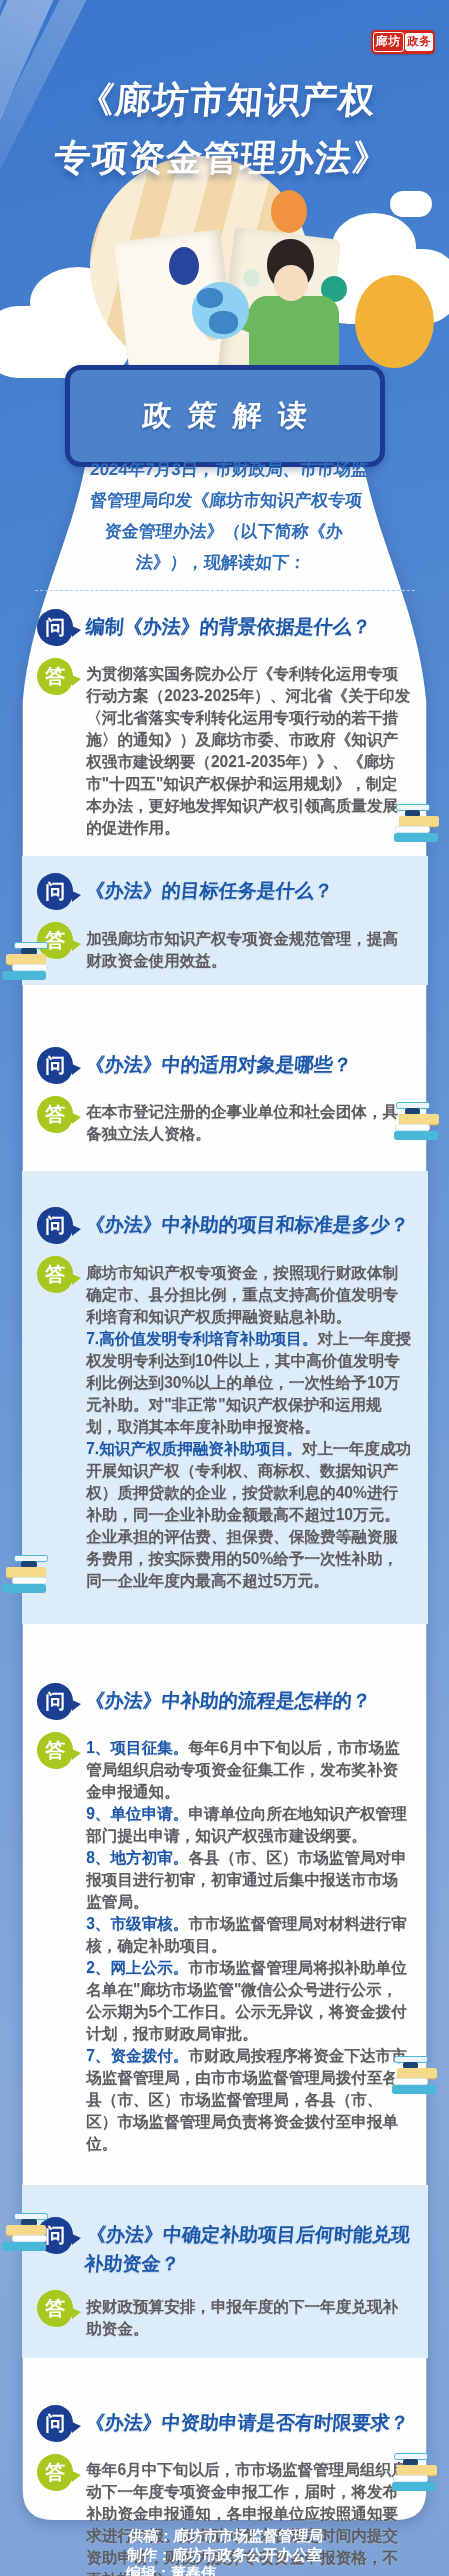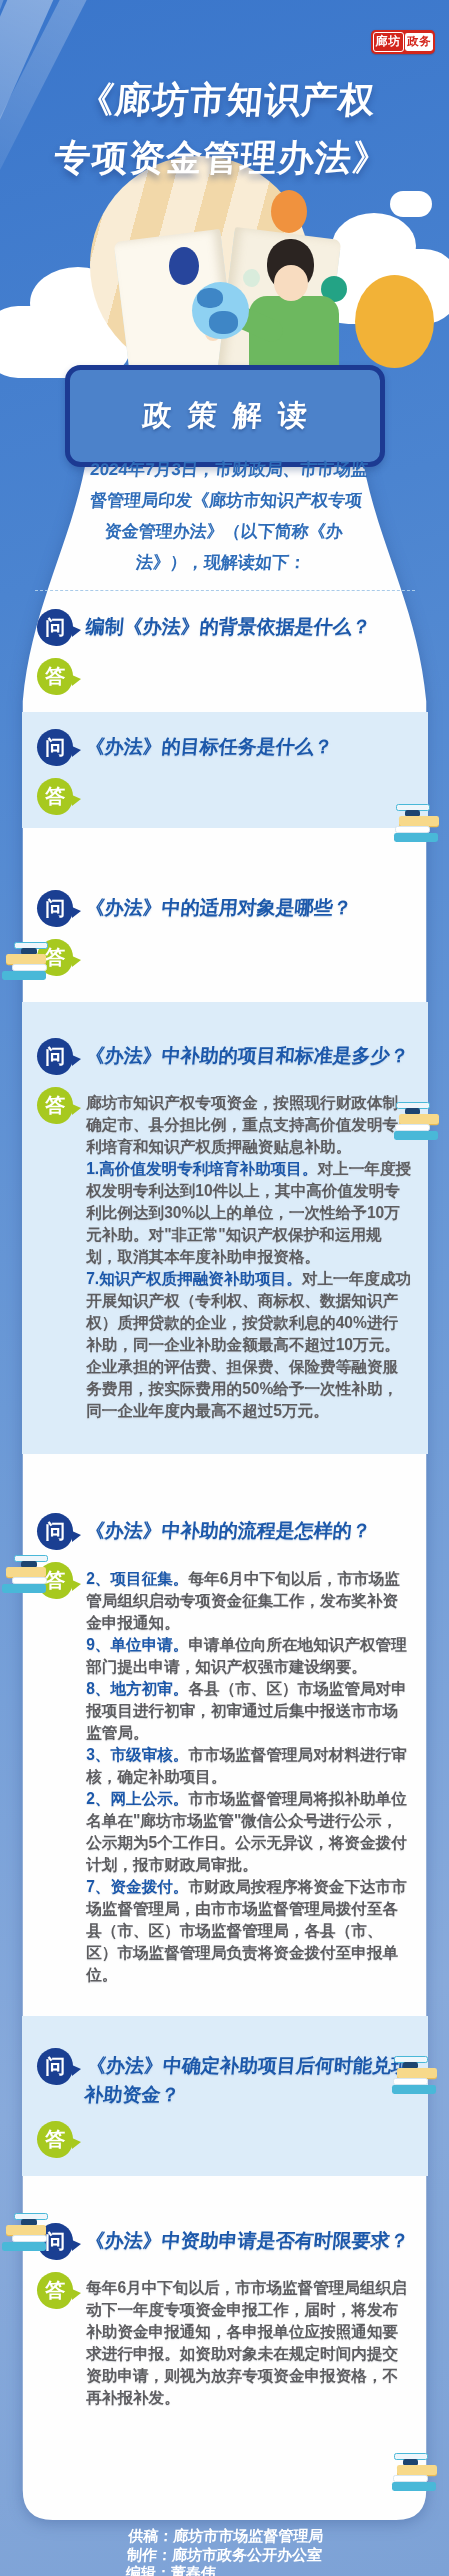--- a/index.html
+++ b/index.html
@@ -162,80 +162,84 @@
     <div class="intro">2024年7月3日，市财政局、市市场监督管理局印发《廊坊市知识产权专项资金管理办法》（以下简称《办法》），现解读如下：</div>
     <div class="divider"></div>
 
     <div class="qa s1">
       <div class="qrow">
         <div class="bubble q">问</div>
         <div class="qtext">编制《办法》的背景依据是什么？</div>
       </div>
       <div class="arow">
         <div class="bubble a">答</div>
+        <div class="atext"><span>为贯彻落实国务院办公厅《专利转化运用专项行动方案（2023-2025年）、河北省《关于印发〈河北省落实专利转化运用专项行动的若干措施〉的通知》）及廊坊市委、市政府《知识产权强市建设纲要（2021-2035年）》、《廊坊市"十四五"知识产权保护和运用规划》，制定本办法，更好地发挥知识产权引领高质量发展的促进作用。</span></div>
       </div>
     </div>
 
     <div class="qa alt s2">
       <div class="qrow">
         <div class="bubble q">问</div>
         <div class="qtext">《办法》的目标任务是什么？</div>
       </div>
       <div class="arow">
         <div class="bubble a">答</div>
+        <div class="atext"><span>加强廊坊市知识产权专项资金规范管理，提高财政资金使用效益。</span></div>
       </div>
     </div>
 
     <div class="qa s3">
       <div class="qrow">
         <div class="bubble q">问</div>
         <div class="qtext">《办法》中的适用对象是哪些？</div>
       </div>
       <div class="arow">
         <div class="bubble a">答</div>
+        <div class="atext"><span>在本市登记注册的企事业单位和社会团体，具备独立法人资格。</span></div>
       </div>
     </div>
 
     <div class="qa alt s4">
       <div class="qrow">
         <div class="bubble q">问</div>
         <div class="qtext">《办法》中补助的项目和标准是多少？</div>
       </div>
       <div class="arow">
         <div class="bubble a">答</div>
         <div class="atext"><span>廊坊市知识产权专项资金，按照现行财政体制确定市、县分担比例，重点支持高价值发明专利培育和知识产权质押融资贴息补助。
-</span><span class="em">1.高价值发明专利培育补助项目。</span><span>对上一年度授权发明专利达到10件以上，其中高价值发明专利比例达到30%以上的单位，一次性给予10万元补助。对"非正常"知识产权保护和运用规划，取消其本年度补助申报资格。
+</span><span class="em">7.高价值发明专利培育补助项目。</span><span>对上一年度授权发明专利达到10件以上，其中高价值发明专利比例达到30%以上的单位，一次性给予10万元补助。对"非正常"知识产权保护和运用规划，取消其本年度补助申报资格。
 </span><span class="em">7.知识产权质押融资补助项目。</span><span>对上一年度成功开展知识产权（专利权、商标权、数据知识产权）质押贷款的企业，按贷款利息的40%进行补助，同一企业补助金额最高不超过10万元。
 企业承担的评估费、担保费、保险费等融资服务费用，按实际费用的50%给予一次性补助，同一企业年度内最高不超过5万元。</span></div>
       </div>
     </div>
 
     <div class="qa s5">
       <div class="qrow">
         <div class="bubble q">问</div>
         <div class="qtext">《办法》中补助的流程是怎样的？</div>
       </div>
       <div class="arow">
         <div class="bubble a">答</div>
-        <div class="atext"><span class="em">2、项目征集。</span><span>每年6月中下旬以后，市市场监管局组织启动专项资金征集工作，发布奖补资金申报通知。
+        <div class="atext"><span class="em">1、项目征集。</span><span>每年6月中下旬以后，市市场监管局组织启动专项资金征集工作，发布奖补资金申报通知。
 </span><span class="em">9、单位申请。</span><span>申请单位向所在地知识产权管理部门提出申请，知识产权强市建设纲要。
 </span><span class="em">8、地方初审。</span><span>各县（市、区）市场监管局对申报项目进行初审，初审通过后集中报送市市场监管局。
 </span><span class="em">3、市级审核。</span><span>市市场监督管理局对材料进行审核，确定补助项目。
 </span><span class="em">2、网上公示。</span><span>市市场监督管理局将拟补助单位名单在"廊坊市场监管"微信公众号进行公示，公示期为5个工作日。公示无异议，将资金拨付计划，报市财政局审批。
 </span><span class="em">7、资金拨付。</span><span>市财政局按程序将资金下达市市场监督管理局，由市市场监督管理局拨付至各县（市、区）市场监督管理局，各县（市、区）市场监督管理局负责将资金拨付至申报单位。</span></div>
       </div>
     </div>
 
     <div class="qa alt s6">
       <div class="qrow">
         <div class="bubble q">问</div>
         <div class="qtext">《办法》中确定补助项目后何时能兑现补助资金？</div>
       </div>
       <div class="arow">
         <div class="bubble a">答</div>
+        <div class="atext"><span>按财政预算安排，申报年度的下一年度兑现补助资金。</span></div>
       </div>
     </div>
 
     <div class="qa s7">
       <div class="qrow">
         <div class="bubble q">问</div>
         <div class="qtext">《办法》中资助申请是否有时限要求？</div>
       </div>
       <div class="arow">
         <div class="bubble a">答</div>

